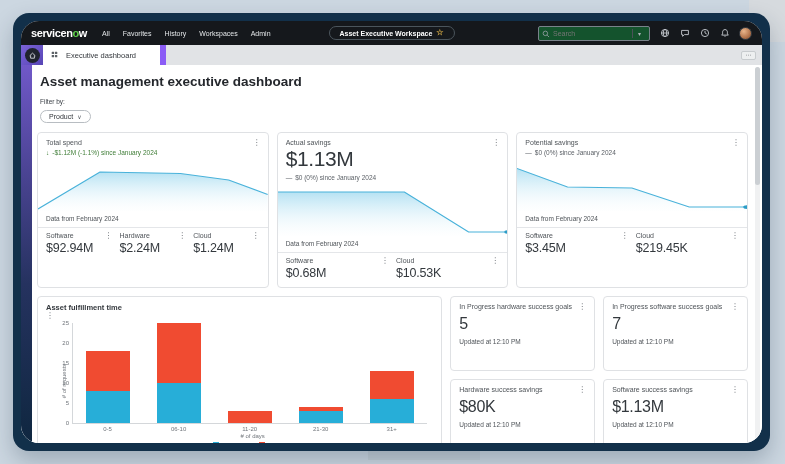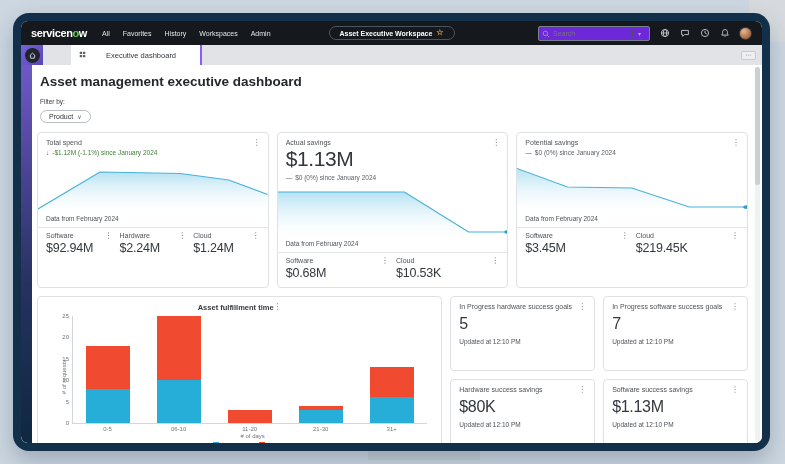--- a/index.html
+++ b/index.html
@@ -5,55 +5,55 @@
   * { box-sizing: border-box; margin: 0; padding: 0; }
   html,body { width:785px; height:464px; overflow:hidden; }
   body { background:#ccd7e1; font-family:"Liberation Sans", sans-serif; position:relative; }
 
   .bg-accent { position:absolute; right:0; top:0; width:36px; height:42px; background:#d6dade; }
   .bg-accent-b { position:absolute; left:368px; bottom:4px; width:112px; height:10px; background:#c3ced6; }
 
   .frame { position:absolute; left:13px; top:13px; width:757px; height:438px;
            background:#12304a; border-radius:16px; padding:8px;
            box-shadow:0 10px 22px rgba(25,45,65,0.25); }
-  .window { width:100%; height:100%; border-radius:7px; overflow:hidden;
+  .window { width:100%; height:100%; border-radius:18px; overflow:hidden;
             display:flex; flex-direction:column; background:#fff; }
 
   
   .nav { height:24px; flex:none; background:#15181c; display:flex; align-items:center;
          padding:0 10px; position:relative; }
   .logo { font-size:11px; font-weight:bold; color:#fff; letter-spacing:-0.4px; margin-right:15px; white-space:nowrap; }
   .logo .o { color:#5fd04a; }
   .nav-menu { display:flex; gap:13px; }
   .menu-item { font-size:7px; color:#e3e6e8; cursor:pointer; white-space:nowrap; }
   .ws-pill { position:absolute; left:50%; top:50%; transform:translate(-50%,-50%);
              border:1px solid #4b555c; border-radius:9px; height:14px; display:flex;
              align-items:center; gap:4px; padding:0 10px; color:#fff; font-size:7px;
              font-weight:bold; white-space:nowrap; cursor:pointer; }
   .star { color:#cda443; font-size:8px; line-height:8px; }
   .nav-right { margin-left:auto; display:flex; align-items:center; gap:9px; }
-  .search { display:flex; align-items:center; width:112px; height:15px; background:#6d28d9;
+  .search { display:flex; align-items:center; width:112px; height:15px; background:#14532d;
             border:1px solid #79828a; border-radius:2px; padding:0 3px; }
   .search svg { flex:none; }
   .search input { flex:1; min-width:0; background:transparent; border:none; outline:none;
                   color:#cdd2d6; font-size:7px; padding:0 3px; font-family:inherit; }
   .search .sep { width:1px; height:9px; background:#4a5258; }
   .search .dd { width:13px; text-align:center; color:#aeb4b9; font-size:6px; cursor:pointer; }
   .nav-ico { width:11px; height:11px; display:flex; align-items:center; justify-content:center; cursor:pointer; }
   .avatar { width:13px; height:13px; border-radius:50%; border:1px solid #3a3f44; cursor:pointer;
             background:radial-gradient(circle at 35% 30%, #e9b58b, #b4754d 60%, #7d4a2e); }
 
   
   .subhead { height:20px; flex:none; display:flex; background:#e1e3e6; align-items:stretch; }
   .home-sq { width:22px; flex:none; background:linear-gradient(135deg,#7b63d8,#5745b5);
              display:flex; align-items:center; justify-content:center; cursor:pointer; }
   .home-circle { width:15px; height:15px; border-radius:50%; background:#20242e;
                  display:flex; align-items:center; justify-content:center; }
-  .tab { background:#fff; display:flex; align-items:center; gap:20px; padding:0 24px 0 8px;
-         font-size:7.5px; color:#33373c; border-right:2px solid #8b5cf6; cursor:pointer; white-space:nowrap;margin-left:28px; }
+  .tab { background:#fff; display:flex; align-items:center; gap:8px; padding:0 24px 0 8px;
+         font-size:7.5px; color:#33373c; border-right:6px solid #8b5cf6; cursor:pointer; white-space:nowrap; }
   .tab-ovf { margin-left:auto; align-self:center; margin-right:6px; min-width:15px; height:9px;
              background:#edeff0; border:1px solid #c7cbce; border-radius:2px; font-size:6px;
              line-height:7px; text-align:center; color:#5b6065; cursor:pointer; }
 
   
   .content { flex:1; display:flex; position:relative; background:#fff; min-height:0; }
   .rail { width:11px; flex:none;
           background:linear-gradient(#7058c8 0%, #4b4494 28%, #25325f 58%, #0f2740 100%); }
   main { flex:1; min-width:0; padding:7px 14px 5px 5px; position:relative; }
   .vscroll { position:absolute; right:2px; top:2px; bottom:2px; width:5px; background:#f0f1f2; border-radius:3px; }
@@ -79,21 +79,21 @@
   .mc-foot { font-size:6.5px; color:#4e5358; padding:4px 8px 5px; }
   .mc-bd { display:flex; border-top:1px solid #e4e6e9; padding:4px 8px 7px; gap:7px; }
   .bd-item { flex:1; min-width:0; }
   .bd-head { display:flex; justify-content:space-between; font-size:7px; color:#4e5358; }
   .bd-val { font-size:12.5px; color:#33383d; margin-top:2px; letter-spacing:-0.2px; white-space:nowrap; }
 
   
   .bottom-row { display:flex; gap:8px; margin-top:8px; height:158px; }
   .bar-card { width:57%; flex:none; border:1px solid #dfe1e4; border-radius:4px;
               padding:6px 8px 4px; display:flex; flex-direction:column; }
-  .bc-head { display:flex; justify-content:center; align-items:flex-start; }
+  .bc-head { display:flex; justify-content:flex-start; align-items:flex-start;flex-direction:column; }
   .bc-title { font-size:7.5px; font-weight:bold; color:#34383d; }
   .bchart { flex:1; min-height:0; display:flex; flex-direction:column; position:relative;
             padding-left:26px; margin-top:4px; }
   .ylab { position:absolute; left:1px; top:46%; transform:translateY(-50%) rotate(-90deg);
           font-size:6px; color:#70757b; white-space:nowrap; }
   .plot-area { flex:1; position:relative; border-left:1px solid #d4d7da;
                border-bottom:1px solid #d4d7da; margin-right:6px; }
   .ytick { position:absolute; right:calc(100% + 4px); transform:translateY(50%);
            font-size:6px; color:#70757b; }
   .slots { position:absolute; inset:0; display:flex; align-items:flex-end; }

